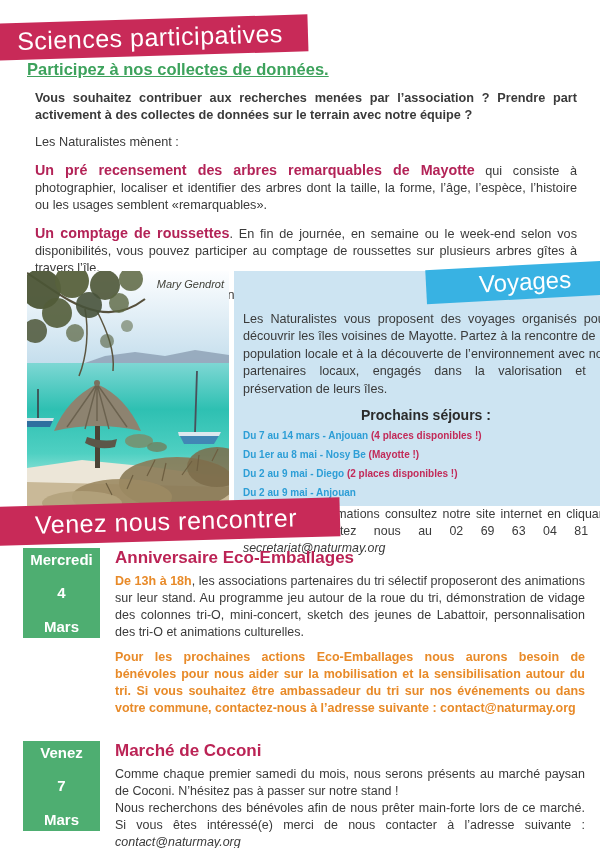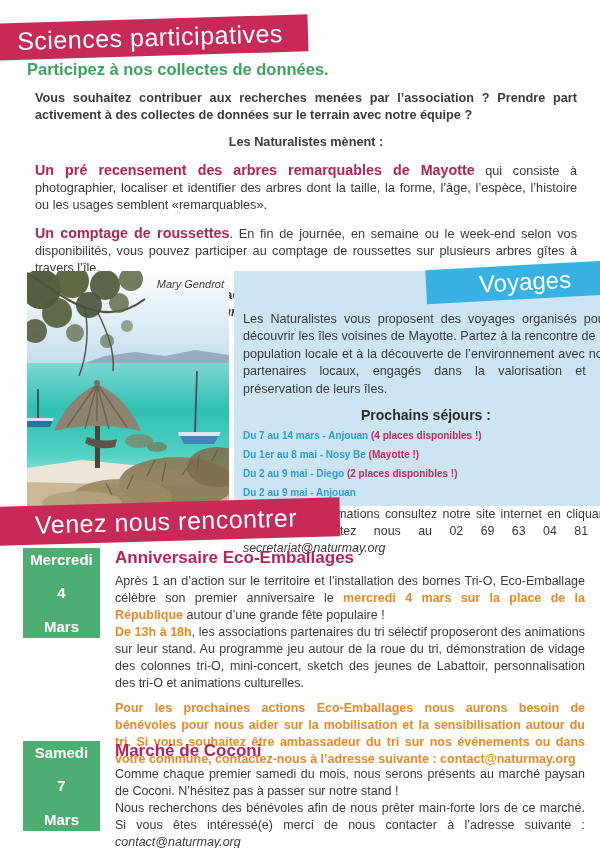--- a/index.html
+++ b/index.html
@@ -14,23 +14,23 @@
   }
   .ribbon-pink{background:#c82a58;}
   .ribbon-sciences{left:-8px;top:19px;width:316px;height:37px;font-size:25px;transform:rotate(-1.7deg);}
   .ribbon-meet{left:-8px;top:502px;width:348px;height:39px;font-size:25px;transform:rotate(-1.6deg);}
   .ribbon-voyages{
     position:absolute;top:-6px;right:-3px;width:198px;height:34px;font-size:24px;
     background:#38b2e3;transform:rotate(-3deg);display:flex;align-items:center;justify-content:center;color:#fff;
   }
   
   .top-text{position:absolute;left:27px;top:60px;width:550px;}
-  .h-green{margin:0 0 11px 0;font-size:16.5px;font-weight:bold;color:#3da25c;}
+  .h-green{margin:0 0 11px 0;font-size:16.5px;font-weight:bold;color:#3da25c;text-decoration:underline;}
   .top-text p{margin:0 0 10px 8px;font-size:12.7px;line-height:1.34;text-align:justify;}
-  p.no-just{text-align:center;font-weight:bold;}
+  p.no-just{text-align:left;}
   .b{font-weight:bold;}
   .red-lead{font-weight:bold;color:#b32357;font-size:14.3px;}
   .em{font-style:italic;}
   
   .voyages-row{position:absolute;left:3px;top:271px;width:594px;height:235px;display:flex;margin-left:24px;}
   .photo{position:relative;width:202px;height:235px;flex:none;}
   .photo svg{display:block;}
   .v-panel{
     position:relative;margin-left:5px;width:387px;height:235px;background:#cde4f2;
     box-sizing:border-box;padding:40px 12px 0 9px;flex:none;
@@ -170,29 +170,28 @@
   </div>
 
   <div class="event event-1">
     <div class="datebox">
       <span>Mercredi</span>
       <span>4</span>
       <span>Mars</span>
     </div>
     <div class="event-body">
       <h3 class="event-title">Anniversaire Eco-Emballages</h3>
-      <p><span>Après 1 an d’action sur le territoire et l’installation des bornes Tri-O, Eco-Emballage célèbre son premier anniversaire le </span><span class="orange">mercredi 4 mars sur la place de la République</span><span> autour d’une grande fête populaire !</span></p>
       <p><span class="orange">De 13h à 18h</span><span>, les associations partenaires du tri sélectif proposeront des animations sur leur stand. Au programme jeu autour de la roue du tri, démonstration de vidage des colonnes tri-O, mini-concert, sketch des jeunes de Labattoir, personnalisation des tri-O et animations culturelles.</span></p>
       <p class="orange mt">Pour les prochaines actions Eco-Emballages nous aurons besoin de bénévoles pour nous aider sur la mobilisation et la sensibilisation autour du tri. Si vous souhaitez être ambassadeur du tri sur nos événements ou dans votre commune, contactez-nous à l’adresse suivante : contact@naturmay.org</p>
     </div>
   </div>
 
   <div class="event event-2">
     <div class="datebox">
-      <span>Samedi</span>
+      <span>Venez</span>
       <span>7</span>
       <span>Mars</span>
     </div>
     <div class="event-body">
       <h3 class="event-title">Marché de Coconi</h3>
       <p>Comme chaque premier samedi du mois, nous serons présents au marché paysan de Coconi. N’hésitez pas à passer sur notre stand !</p>
       <p><span>Nous recherchons des bénévoles afin de nous prêter main-forte lors de ce marché. Si vous êtes intéressé(e) merci de nous contacter à l’adresse suivante : </span><span class="em">contact@naturmay.org</span></p>
     </div>
   </div>
 

